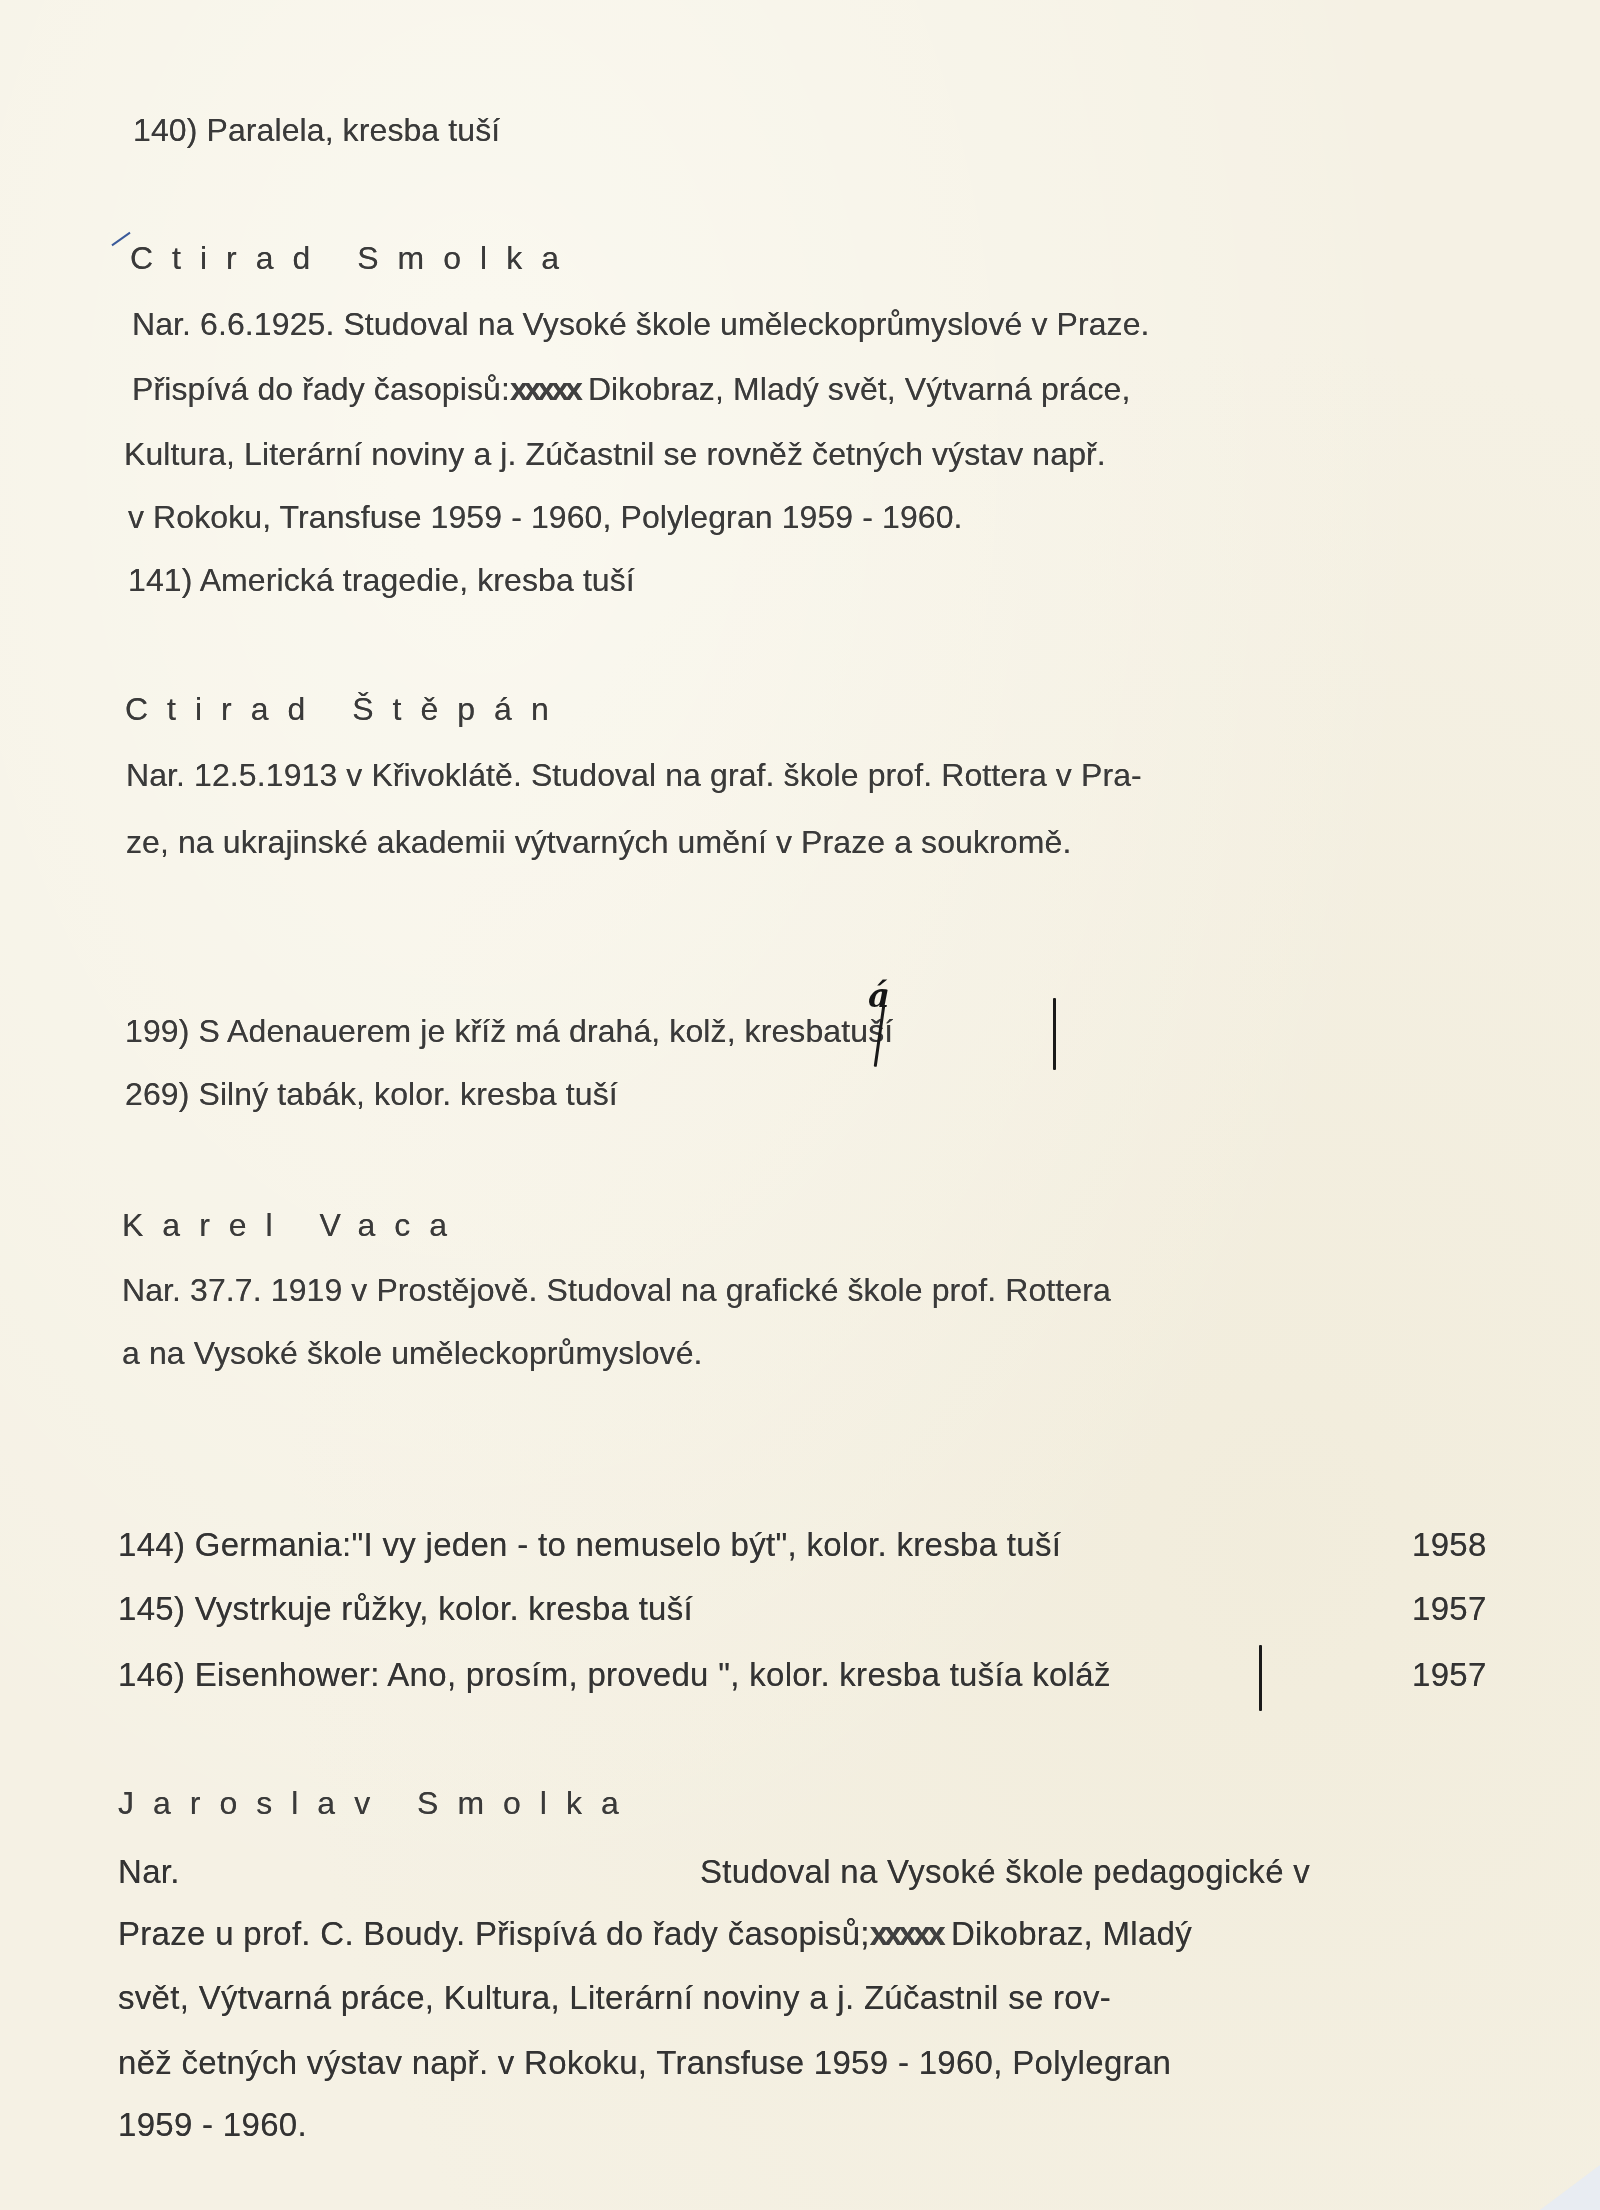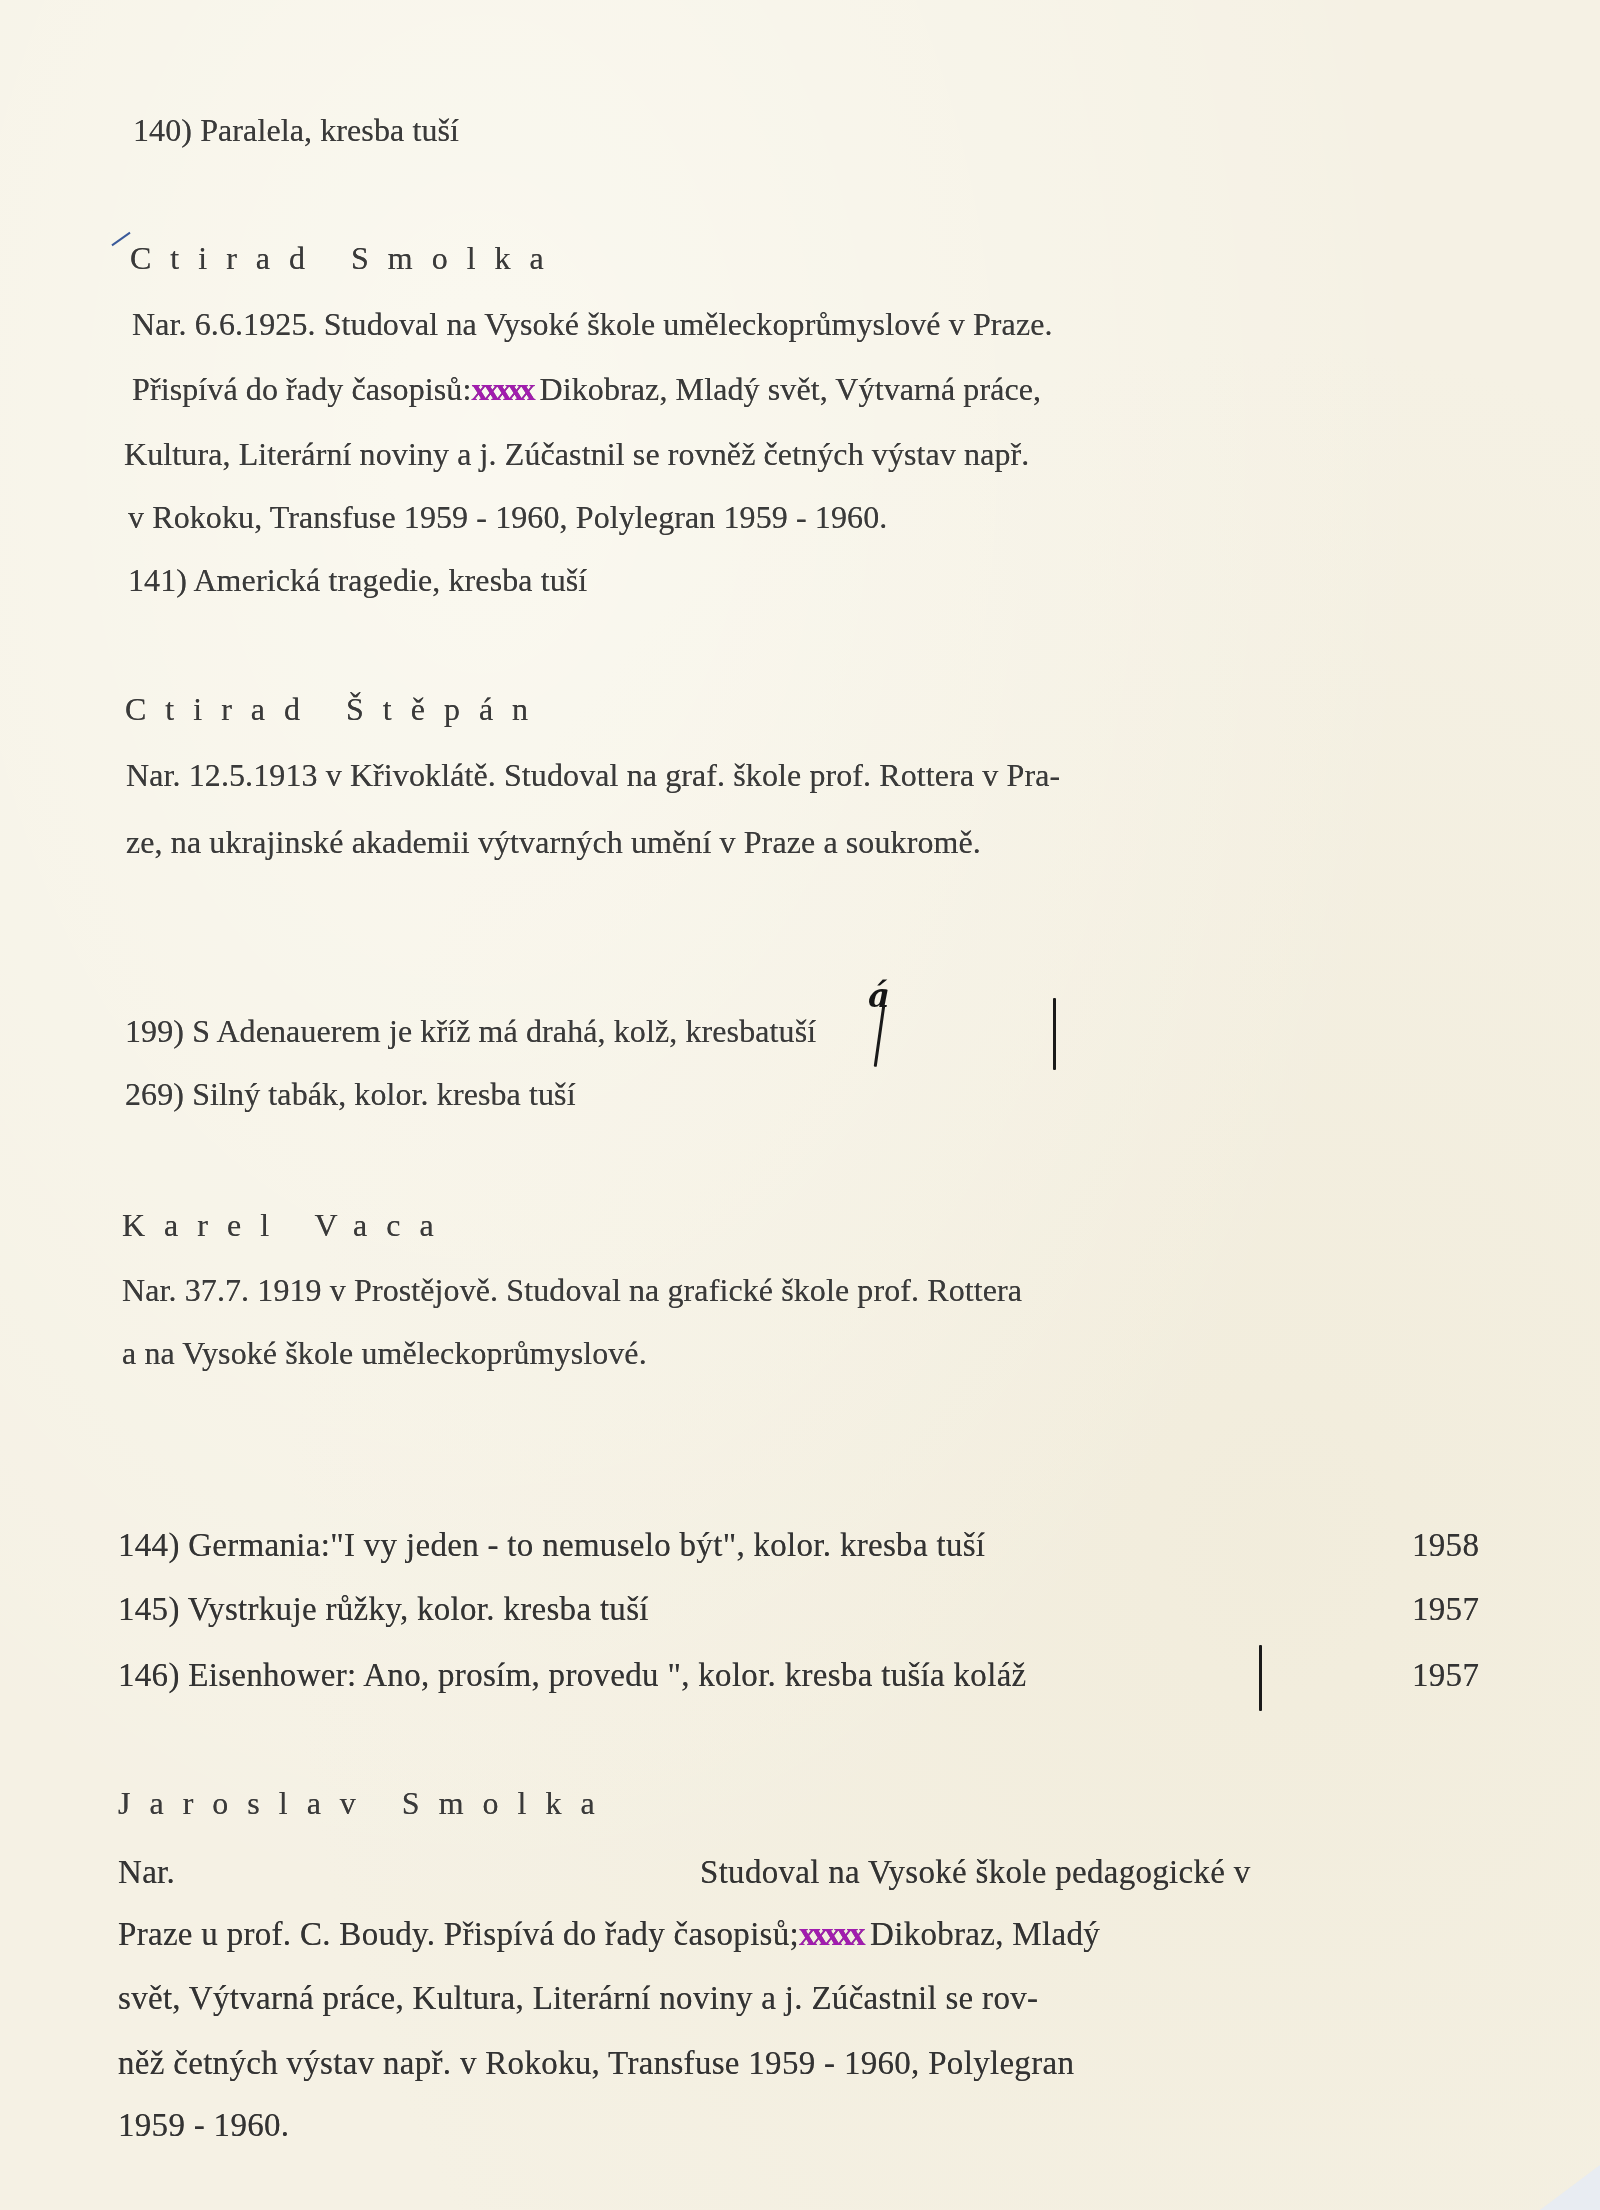--- a/index.html
+++ b/index.html
@@ -14,31 +14,31 @@
       radial-gradient(ellipse at 80% 70%, rgba(235,228,205,0.35), rgba(235,228,205,0) 55%),
       #f5f1e4;
   }
   .corner {
     position: absolute; right: 0; bottom: 0; width: 0; height: 0;
     border-left: 60px solid transparent;
     border-bottom: 45px solid #e8ecf2;
   }
   .line {
     position: absolute;
-    font-family: Liberation Serif, serif;
+    font-family: Liberation Sans, sans-serif;
     font-size: 32px;
     line-height: 40px;
     color: #3a3a3a;
     white-space: pre;
     letter-spacing: 0.1px;
     text-shadow: 0 0 0.6px rgba(40,40,40,0.7);
   }
   .line.wide { font-size: 33px; letter-spacing: 0.3px; color: #333; }
   .line.heading { letter-spacing: 19px; }
-  .strike { color: #a21caf; font-weight: bold; letter-spacing: -4px; }
+  .strike { color: #404040; font-weight: bold; letter-spacing: -4px; }
   .mark {
     position: absolute; background: #1a1a1a; border-radius: 1px;
   }
   .hand {
     position: absolute; font-family: "DejaVu Serif", serif; color: #161616;
     font-style: italic;
   }
   .tick-blue {
     position: absolute; width: 22px; height: 2px; background: #3a5a9a;
     transform: rotate(-35deg);

